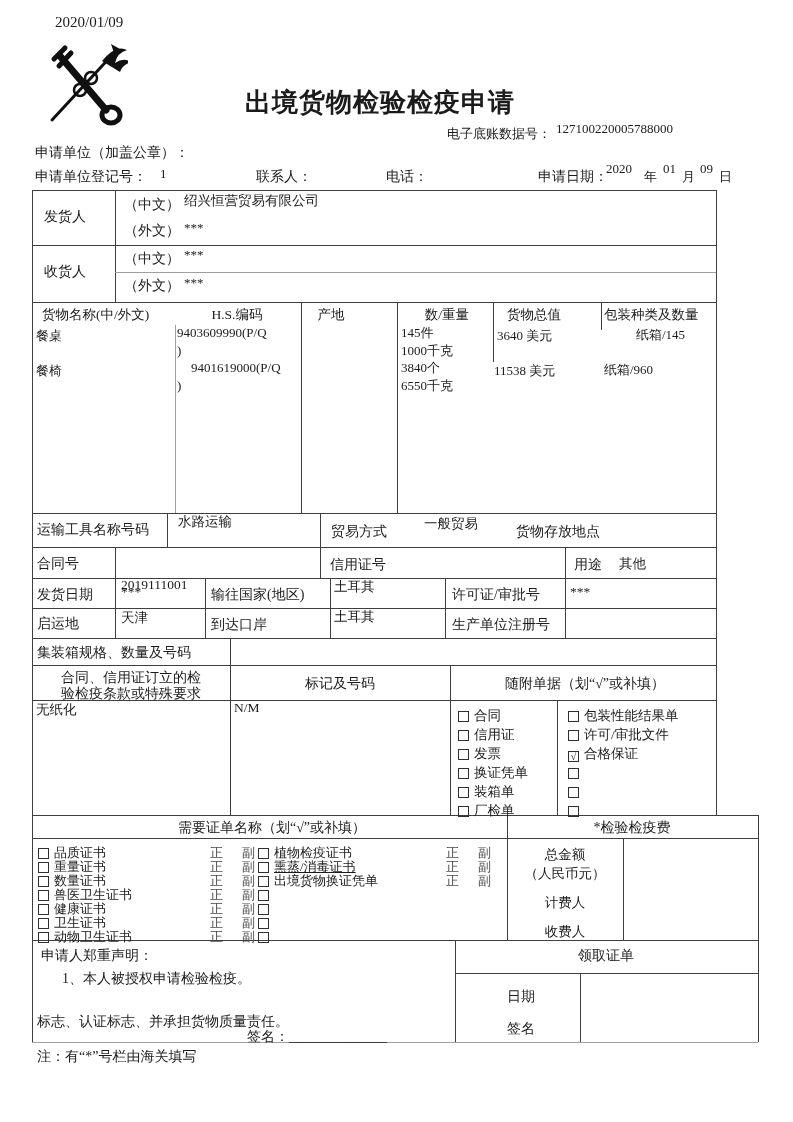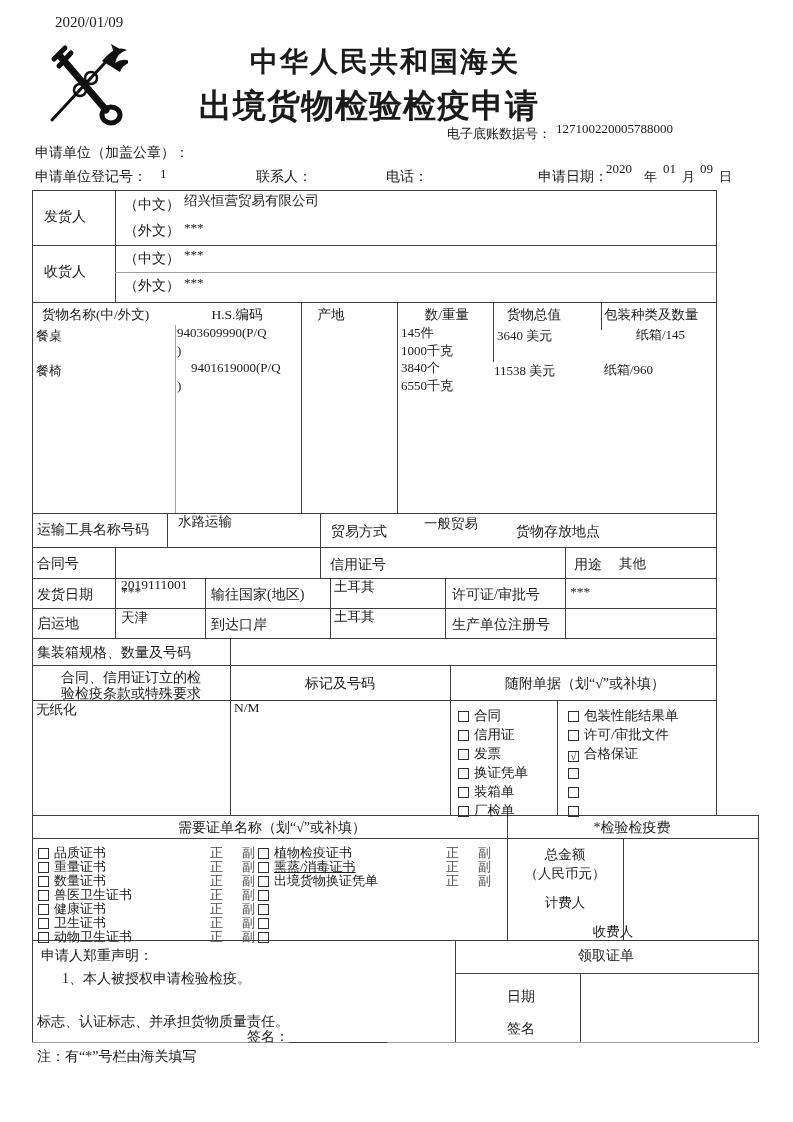--- a/index.html
+++ b/index.html
@@ -75,22 +75,21 @@
       <path d="M8 80 L70 13" stroke-width="3"></path>
       <circle cx="36" cy="50" r="6" stroke-width="2.5"></circle>
       <circle cx="47" cy="38" r="6" stroke-width="2.5"></circle>
     </g>
     <g fill="#101010" stroke="none">
       <path d="M70 13 l-3 -9 l9 5 z"></path>
       <path d="M58 21 q14 -17 25 -11 q-10 3 -12 13 q9 -6 16 -1 q-9 3 -11 10 z"></path>
     </g>
   </svg>
 
-  <span class="t tc b" style="left:385px;top:46px;font-size:28px;letter-spacing:2px;">中华人民共和国海关</span>
-  <span class="t tc b" style="left:369px;top:88px;font-size:33px;letter-spacing:1px;">出境货物检验检疫申请</span>
+  <span class="t tc b" style="left:380px;top:88px;font-size:26px;letter-spacing:1px;">出境货物检验检疫申请</span>
 
   <span class="t fs13" style="left:447px;top:127px;">电子底账数据号：</span>
   <span class="t fs13" style="left:556px;top:122px;">127100220005788000</span>
 
   <span class="t" style="left:35px;top:145px;">申请单位（加盖公章）：</span>
   <span class="t" style="left:35px;top:169px;">申请单位登记号：</span>
   <span class="t fs13" style="left:160px;top:167px;">1</span>
   <span class="t" style="left:256px;top:169px;">联系人：</span>
   <span class="t" style="left:386px;top:169px;">电话：</span>
   <span class="t" style="left:538px;top:169px;">申请日期：</span>
@@ -219,21 +218,21 @@
   <span class="t fs13 dim" style="left:478px;top:874px;">副</span>
   <span class="t fs13" style="left:258px;top:888px;"><span class="cb"></span></span>
   <span class="t fs13" style="left:258px;top:902px;"><span class="cb"></span></span>
   <span class="t fs13" style="left:258px;top:916px;"><span class="cb"></span></span>
   <span class="t fs13" style="left:258px;top:930px;"><span class="cb"></span></span>
 
   <span class="t tc" style="left:632px;top:820px;">*检验检疫费</span>
   <span class="t tc fs135" style="left:565px;top:847px;">总金额</span>
   <span class="t tc fs135" style="left:565px;top:866px;">（人民币元）</span>
   <span class="t tc fs135" style="left:565px;top:895px;">计费人</span>
-  <span class="t tc fs135" style="left:565px;top:924px;margin-left:48px;">收费人</span>
+  <span class="t tc fs135" style="left:565px;top:924px;">收费人</span>
 
   <span class="t" style="left:41px;top:948px;">申请人郑重声明：</span>
   <span class="t" style="left:62px;top:971px;">1、本人被授权申请检验检疫。</span>
   <span class="t" style="left:37px;top:1014px;">标志、认证标志、并承担货物质量责任。</span>
   <span class="t" style="left:247px;top:1029px;">签名：______________</span>
 
   <span class="t tc" style="left:606px;top:948px;">领取证单</span>
   <span class="t" style="left:507px;top:989px;">日期</span>
   <span class="t" style="left:507px;top:1021px;">签名</span>
 

